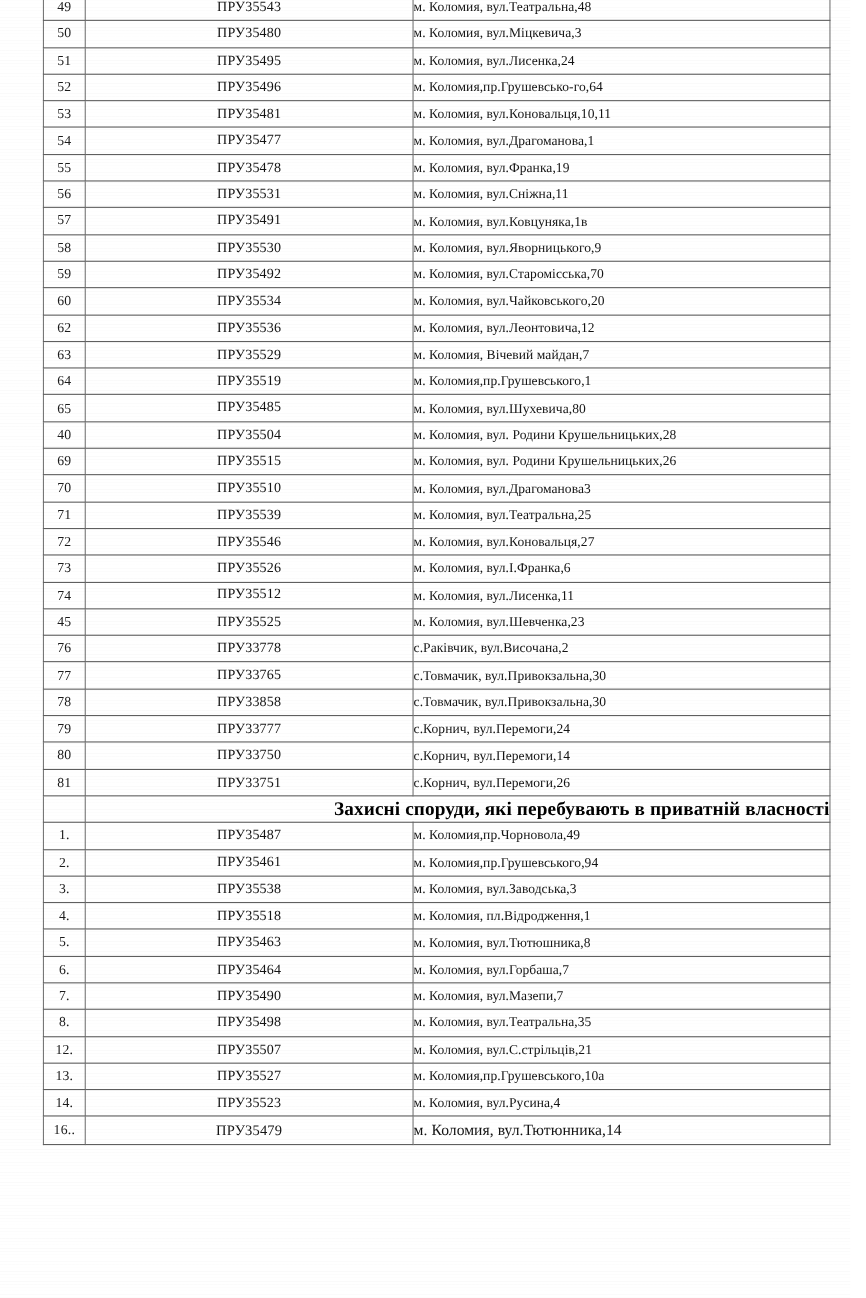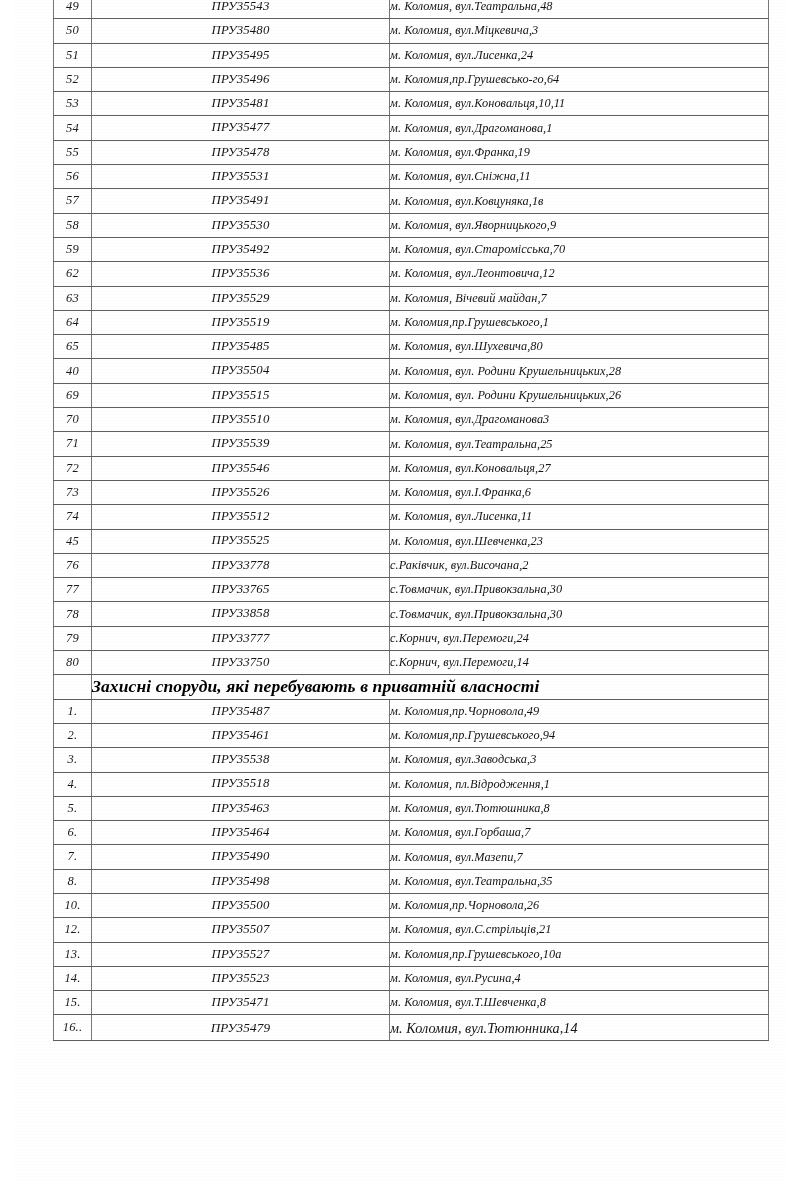--- a/index.html
+++ b/index.html
@@ -12,26 +12,25 @@
     width: 787px;
     height: 1180px;
     position: relative;
     font-family: "Liberation Serif", "DejaVu Serif", serif;
     color: #1a1a1a;
     overflow: hidden;
   }
 
   #page {
     position: absolute;
-    left: 14px;
+    left: 0;
     top: 0;
     width: 773px;
     height: 1180px;
     background: #fff;
-    font-style: italic;
   }
 
   
   #table-wrap {
     position: absolute;
     left: 39px;
     top: -6px;
     width: 715px;
   }
 
@@ -75,21 +74,21 @@
     text-align: left;
     padding-left: 14px;
     font-size: 12.3px;
     line-height: 1.05;
     letter-spacing: 0.05px;
     color: #141414;
   }
 
   
   td.section-head {
-    text-align: left;
+    text-align: right;
     font-size: 17.5px;
     font-weight: bold;
     letter-spacing: 0.1px;
     height: 27px;
     color: #000;
   }
   td.section-blank {
     background: #fff;
   }
 
@@ -171,20 +170,25 @@
             <td class="cell-num">58</td>
             <td class="cell-code">ПРУ35530</td>
             <td class="cell-addr">м. Коломия, вул.Яворницького,9</td>
           </tr>
           <tr class="tint">
             <td class="cell-num">59</td>
             <td class="cell-code">ПРУ35492</td>
             <td class="cell-addr">м. Коломия, вул.Старомісська,70</td>
           </tr>
           <tr>
+            <td class="cell-num">60</td>
+            <td class="cell-code">ПРУ35534</td>
+            <td class="cell-addr">м. Коломия, вул.Чайковського,20</td>
+          </tr>
+          <tr>
             <td class="cell-num">62</td>
             <td class="cell-code">ПРУ35536</td>
             <td class="cell-addr">м. Коломия, вул.Леонтовича,12</td>
           </tr>
           <tr>
             <td class="cell-num">63</td>
             <td class="cell-code">ПРУ35529</td>
             <td class="cell-addr">м. Коломия, Вічевий майдан,7</td>
           </tr>
           <tr>
@@ -256,20 +260,25 @@
             <td class="cell-num">79</td>
             <td class="cell-code">ПРУ33777</td>
             <td class="cell-addr">с.Корнич, вул.Перемоги,24</td>
           </tr>
           <tr class="tint">
             <td class="cell-num">80</td>
             <td class="cell-code">ПРУ33750</td>
             <td class="cell-addr">с.Корнич, вул.Перемоги,14</td>
           </tr>
           <tr>
+            <td class="cell-num">81</td>
+            <td class="cell-code">ПРУ33751</td>
+            <td class="cell-addr">с.Корнич, вул.Перемоги,26</td>
+          </tr>
+          <tr>
             <td class="section-blank"></td>
             <td class="section-head" colspan="2">Захисні споруди, які перебувають в приватній власності</td>
           </tr>
           <tr>
             <td class="cell-num">1.</td>
             <td class="cell-code">ПРУ35487</td>
             <td class="cell-addr">м. Коломия,пр.Чорновола,49</td>
           </tr>
           <tr>
             <td class="cell-num">2.</td>
@@ -300,43 +309,33 @@
             <td class="cell-num">7.</td>
             <td class="cell-code">ПРУ35490</td>
             <td class="cell-addr">м. Коломия, вул.Мазепи,7</td>
           </tr>
           <tr>
             <td class="cell-num">8.</td>
             <td class="cell-code">ПРУ35498</td>
             <td class="cell-addr">м. Коломия, вул.Театральна,35</td>
           </tr>
           <tr>
-            <td class="cell-num">10.</td>
-            <td class="cell-code">ПРУ35500</td>
-            <td class="cell-addr">м. Коломия,пр.Чорновола,26</td>
-          </tr>
-          <tr>
             <td class="cell-num">12.</td>
             <td class="cell-code">ПРУ35507</td>
             <td class="cell-addr">м. Коломия, вул.С.стрільців,21</td>
           </tr>
           <tr>
             <td class="cell-num">13.</td>
             <td class="cell-code">ПРУ35527</td>
             <td class="cell-addr">м. Коломия,пр.Грушевського,10а</td>
           </tr>
           <tr class="tint">
             <td class="cell-num">14.</td>
             <td class="cell-code">ПРУ35523</td>
             <td class="cell-addr">м. Коломия, вул.Русина,4</td>
-          </tr>
-          <tr>
-            <td class="cell-num">15.</td>
-            <td class="cell-code">ПРУ35471</td>
-            <td class="cell-addr">м. Коломия, вул.Т.Шевченка,8</td>
           </tr>
           <tr class="last-row">
             <td class="cell-num">16..</td>
             <td class="cell-code">ПРУ35479</td>
             <td class="cell-addr">м. Коломия, вул.Тютюнника,14</td>
           </tr>
         </tbody>
     </table>
   </div>
   <div class="scan-noise"></div>

